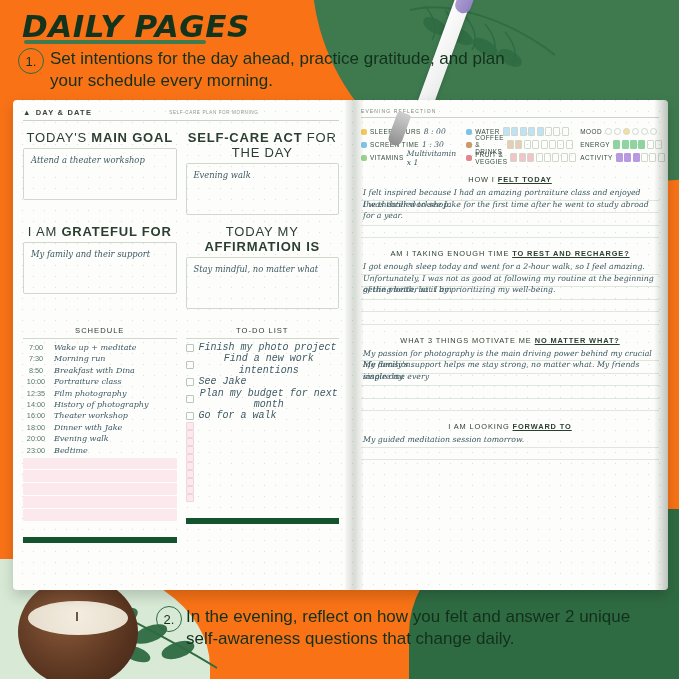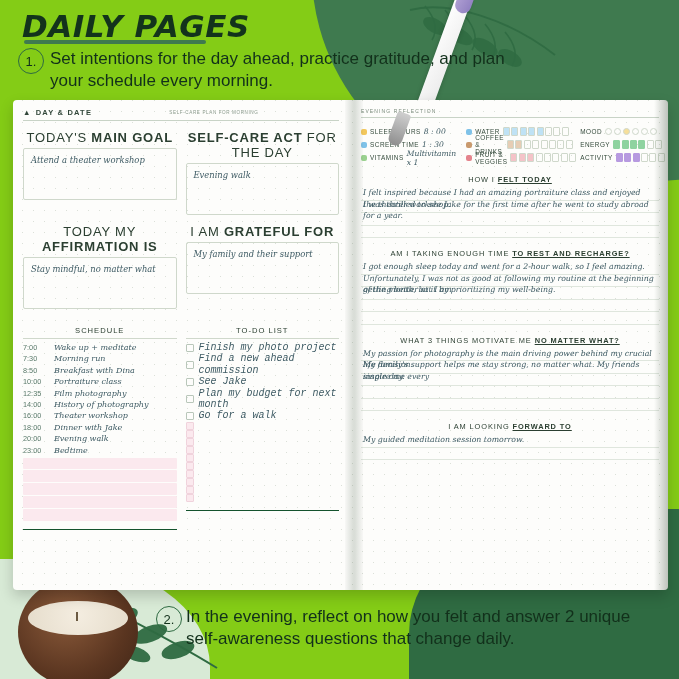--- a/index.html
+++ b/index.html
@@ -2,21 +2,21 @@
 <html><head>
 <meta charset="utf-8">
 <style>
   html,body{margin:0;padding:0;}
   body{
     width:679px;height:679px;overflow:hidden;
     font-family:"Liberation Sans", sans-serif;
     background:#eef6ee;
     position:relative;
   }
-  .page{position:absolute;inset:0;overflow:hidden;background:#84cc16;}
+  .page{position:absolute;inset:0;overflow:hidden;background:#f97316;}
 
   
   .bg-top-right{
     position:absolute;top:-40px;right:-60px;width:420px;height:230px;
     background:#3f7a4f;border-radius:0 0 0 220px;
     transform:rotate(-4deg);
   }
   .bg-top-right2{
     position:absolute;top:-90px;right:-10px;width:300px;height:220px;
     background:#cfe6cd;border-radius:0 0 50% 60%;
@@ -90,21 +90,21 @@
   .card-title{font-size:13px;letter-spacing:.8px;text-align:center;color:#2b3f31;margin-bottom:3px;}
   .card-title b{font-weight:bold;}
   .card-box{border:1px solid #cfd8cb;border-radius:2px;height:52px;padding:6px 7px;box-sizing:border-box;}
   .hand{
     font-family:"DejaVu Serif", serif;font-style:italic;
     color:#3d5a63;font-size:8.4px;line-height:11px;
   }
 
   .sec-title{font-size:7.6px;letter-spacing:1px;text-align:center;color:#2b3f31;margin:11px 0 3px;}
   .two-col{display:flex;gap:9px;}
-  .col{flex:1;border-top:1px solid #cfd8cb;border-bottom:1px solid #14532d;padding:3px 0 8px;}
+  .col{flex:1;border-top:1px solid #cfd8cb;border-bottom:6px solid #14532d;padding:3px 0 16px;text-align:center;}
   .sch-line{display:flex;gap:5px;font-size:7.3px;line-height:11.4px;align-items:baseline;}
   .sch-time{color:#5a7a6a;width:26px;flex:none;}
   .sch-txt{font-family:"DejaVu Serif",serif;font-style:italic;color:#3d5a63;font-size:8px;}
   .sch-empty{height:11.4px;background:#fbe9ee;margin-top:1.5px;border-radius:1px;}
   .todo-line{display:flex;gap:5px;align-items:center;line-height:11.4px;}
   .chk{width:6px;height:6px;border:1px solid #b9c7ba;border-radius:1px;flex:none;}
   .chk.pink{background:#fbe9ee;border-color:#f0d3dc;}
   .todo-txt{font-family:Liberation Mono, monospace;font-style:italic;color:#3d5a63;font-size:10px;}
 
   
@@ -233,29 +233,29 @@
           <div class="card">
             <div class="card-title"><b>SELF-CARE ACT</b><span> FOR THE DAY</span></div>
             <div class="card-box">
               <div class="hand">Evening walk</div>
             </div>
           </div>
         </div>
 
         <div class="cardrow">
           <div class="card">
+            <div class="card-title"><span>I AM </span><b>GRATEFUL FOR</b></div>
+            <div class="card-box">
+              <div class="hand">My family and their support</div>
+            </div>
+          </div>
+          <div class="card">
             <div class="card-title"><span>TODAY MY </span><b>AFFIRMATION IS</b></div>
             <div class="card-box">
               <div class="hand">Stay mindful, no matter what</div>
-            </div>
-          </div>
-          <div class="card">
-            <div class="card-title"><span>I AM </span><b>GRATEFUL FOR</b></div>
-            <div class="card-box">
-              <div class="hand">My family and their support</div>
             </div>
           </div>
         </div>
 
         <div class="two-col" style="margin-top:6px;">
           <div style="flex:1;">
             <div class="sec-title">SCHEDULE</div>
             <div class="col">
               <div class="sch-line">
                   <span class="sch-time">7:00</span>
@@ -306,21 +306,21 @@
           </div>
           <div style="flex:1;">
             <div class="sec-title">TO-DO LIST</div>
             <div class="col">
               <div class="todo-line">
                   <span class="chk"></span>
                   <span class="todo-txt">Finish my photo project</span>
                 </div>
               <div class="todo-line">
                   <span class="chk"></span>
-                  <span class="todo-txt">Find a new ahead commission</span>
+                  <span class="todo-txt">Find a new work intentions</span>
                 </div>
               <div class="todo-line">
                   <span class="chk"></span>
                   <span class="todo-txt">See Jake</span>
                 </div>
               <div class="todo-line">
                   <span class="chk"></span>
                   <span class="todo-txt">Plan my budget for next month</span>
                 </div>
               <div class="todo-line">

